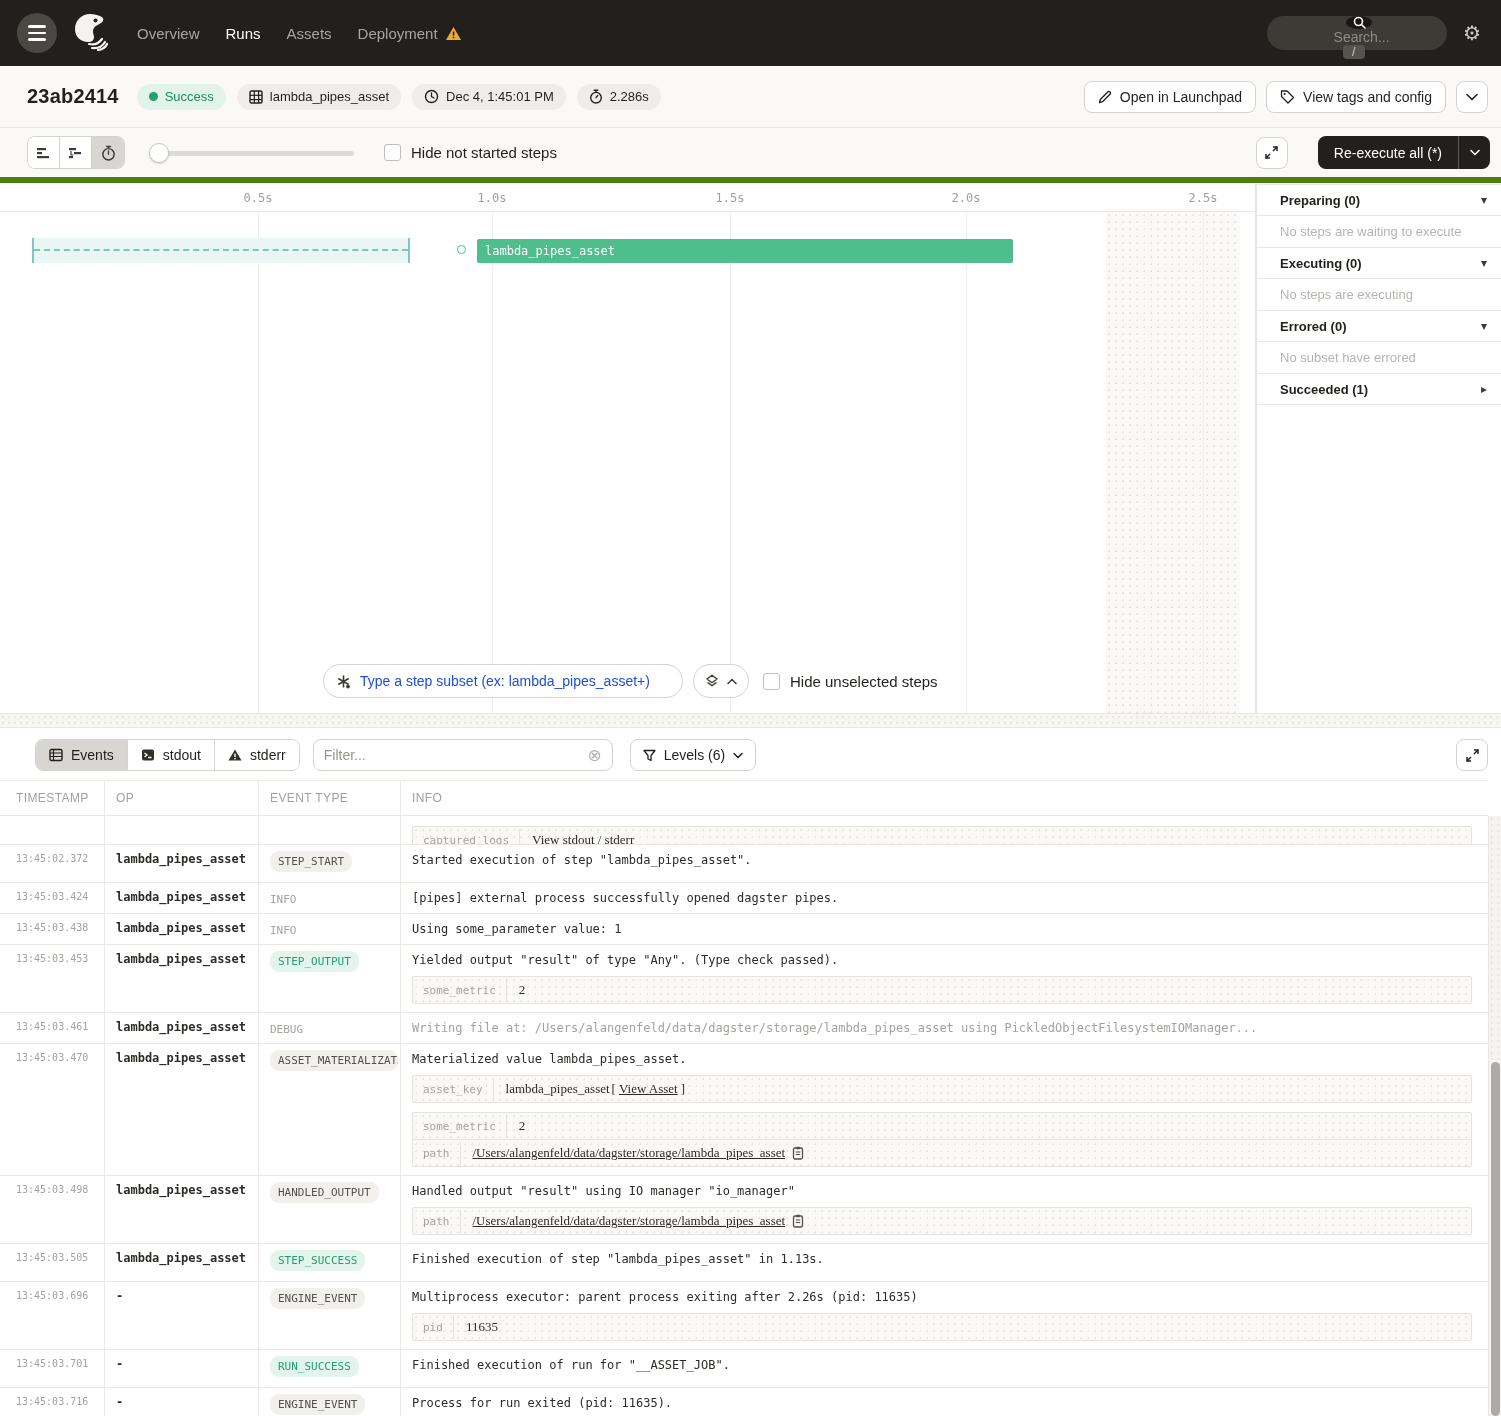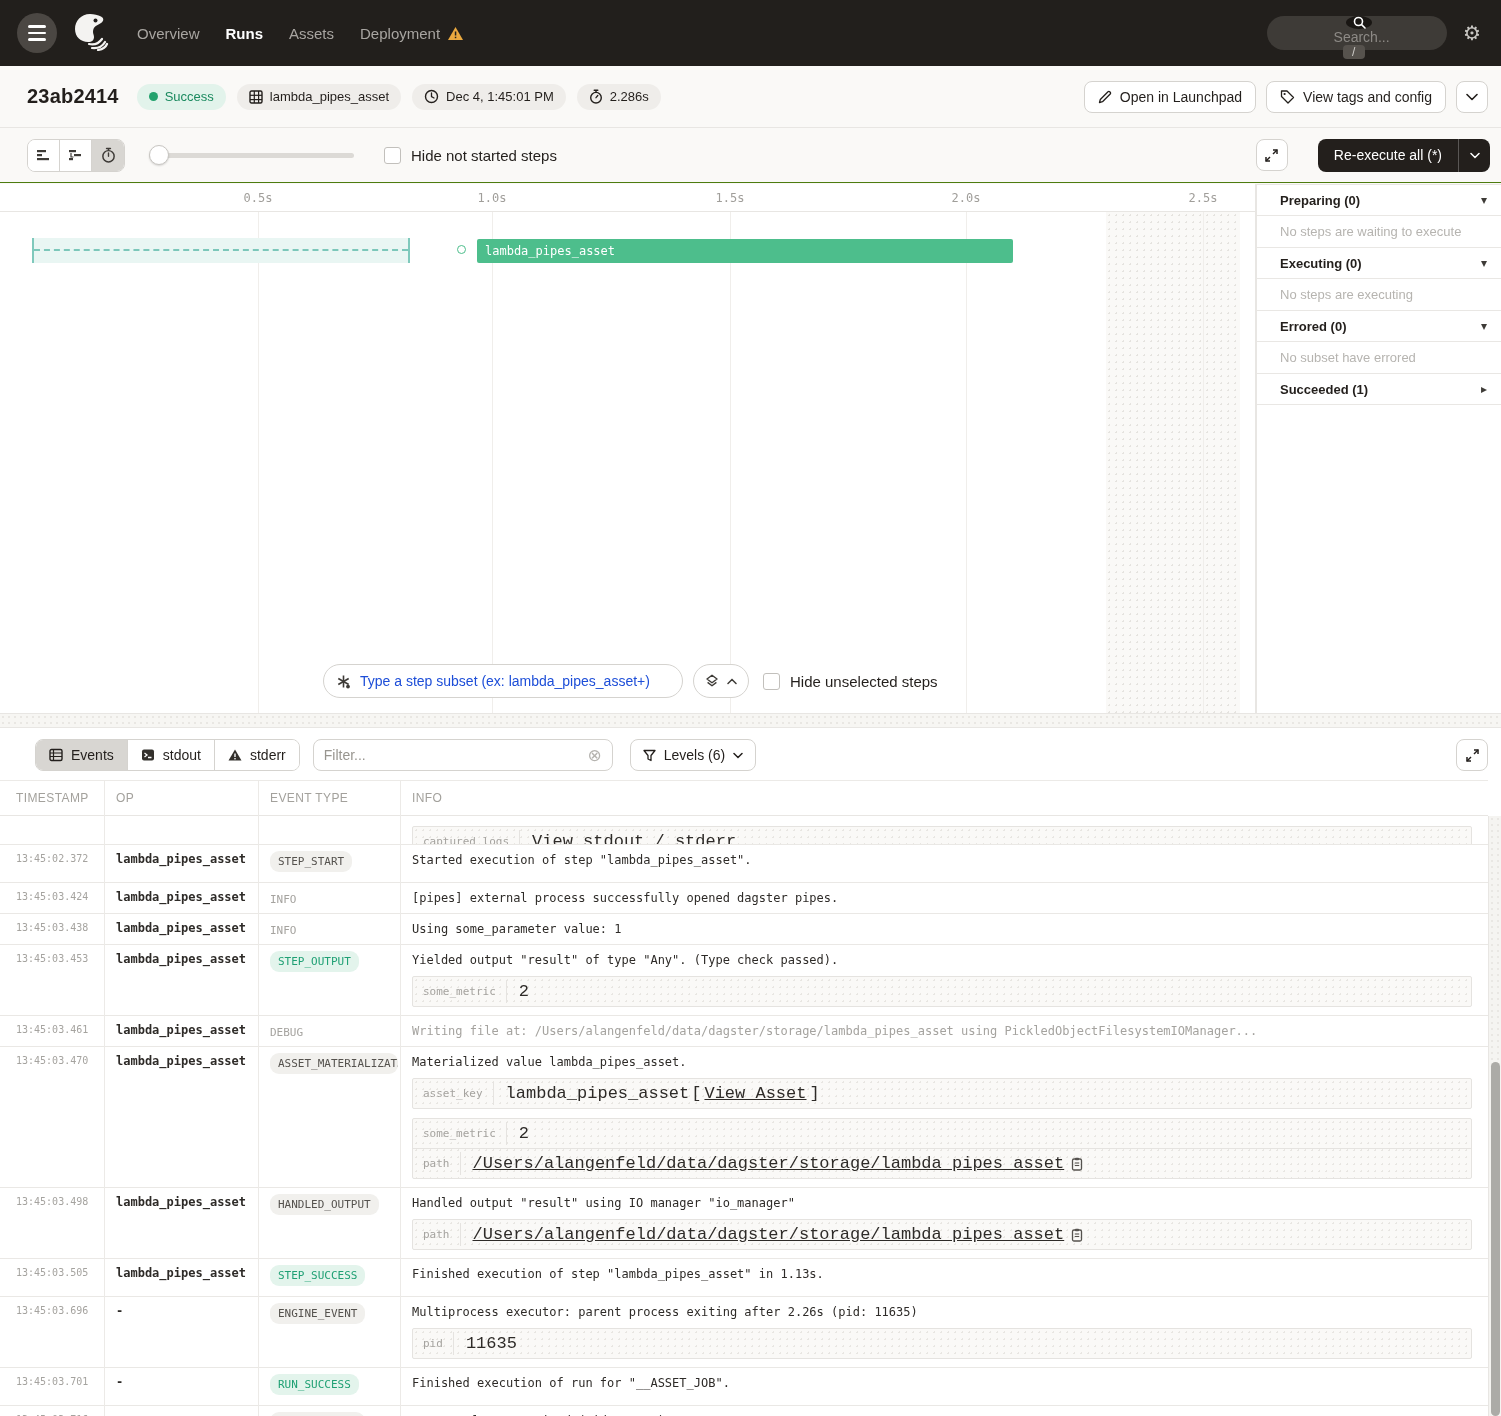--- a/index.html
+++ b/index.html
@@ -8,42 +8,42 @@
   .mono { font-family:"DejaVu Sans Mono", monospace; }
   #root { position:relative; width:1501px; height:1416px; background:#FAF9F7; }
 
   
   #topnav { position:absolute; top:0; left:0; width:1501px; height:66px; background:#221F1C; display:flex; align-items:center; }
   .hamburger { width:40px; height:40px; border-radius:50%; background:#4B4743; margin-left:17px; display:flex; flex-direction:column; justify-content:center; align-items:center; gap:4px; cursor:pointer; flex:0 0 auto; }
   .hamburger span { display:block; width:18px; height:2.5px; background:#fff; border-radius:2px; }
   .logo { margin-left:14px; flex:0 0 auto; }
   #navlinks { display:flex; align-items:center; gap:26px; margin-left:28px; }
   .navitem { color:#A8A5A1; font-size:15px; cursor:pointer; display:flex; align-items:center; gap:7px; }
-  .navitem.active { color:#FFFFFF; font-weight:700; }
+  .navitem.active { color:#FFFFFF; font-weight:400; }
   #topnav-right { margin-left:auto; display:flex; align-items:center; gap:16px; margin-right:20px; }
   .search-pill { width:180px; height:34px; background:#3E3B37; border-radius:17px; display:flex; align-items:center; cursor:text;flex-direction:column; }
   .search-circle { width:26px; height:26px; border-radius:50%; background:#191613; margin-left:4px; display:flex; align-items:center; justify-content:center; }
   .search-text { color:#8D8A86; font-size:14px; margin-left:9px; flex:1; }
   .slash-key { width:22px; height:22px; background:#56524D; border-radius:4px; color:#CFCDC9; font-size:12px; display:flex; align-items:center; justify-content:center; margin-right:7px; }
   .gear { color:#C9C7C3; font-size:20px; cursor:pointer; line-height:1; }
 
   
   #runheader { position:absolute; top:66px; left:0; width:1501px; height:62px; background:#FAF9F7; border-bottom:1px solid #E8E6E3; display:flex; align-items:center; }
   #run-id { font-size:20px; font-weight:700; margin-left:27px; letter-spacing:0.2px; }
   .pill { height:26px; border-radius:13px; display:flex; align-items:center; padding:0 12px; font-size:13px; gap:7px; }
   .pill.success { background:#E2F3EB; color:#1B8A5F; margin-left:18px; }
   .dot { width:9px; height:9px; border-radius:50%; background:#23A26D; }
   .chip { height:26px; border-radius:13px; background:#EFEDEA; display:flex; align-items:center; padding:0 12px; font-size:13px; gap:7px; margin-left:11px; color:#231F1C; }
   .chip svg { flex:0 0 auto; }
   #runheader-right { margin-left:auto; display:flex; align-items:center; gap:10px; margin-right:13px; }
   .btn { height:32px; background:#fff; border:1px solid #D5D3CF; border-radius:8px; display:flex; align-items:center; padding:0 13px; font-size:14px; gap:8px; cursor:pointer; color:#231F1C; }
   .btn.icon-only { width:32px; padding:0; justify-content:center; }
 
   
-  #gtoolbar { position:absolute; top:128px; left:0; width:1501px; height:55px; border-bottom:1px solid #4d7c0f; display:flex; align-items:center; }
+  #gtoolbar { position:absolute; top:128px; left:0; width:1501px; height:55px; border-bottom:6px solid #4d7c0f; display:flex; align-items:center; }
   .seg-group { display:flex; margin-left:27px; border:1px solid #D5D3CF; border-radius:8px; overflow:hidden; background:#fff; height:33px; }
   .seg-btn { width:32px; display:flex; align-items:center; justify-content:center; cursor:pointer; border-right:1px solid #D5D3CF; background:#fff; color:#3E3B37; }
   .seg-btn:last-child { border-right:none; }
   .seg-btn.active { background:#D8D6D2; }
   .slider { margin-left:24px; width:205px; height:20px; position:relative; cursor:pointer; }
   .slider .track { position:absolute; left:0; right:0; top:8px; height:5px; border-radius:3px; background:#DCDAD6; }
   .slider .knob { position:absolute; left:0; top:0; width:20px; height:20px; border-radius:50%; background:#fff; border:1px solid #C8C6C2; box-shadow:0 1px 2px rgba(0,0,0,.15); }
   .checkbox { width:17px; height:17px; border:1px solid #C2C0BC; border-radius:3px; background:#fff; cursor:pointer; flex:0 0 auto; }
   .check-row { display:flex; align-items:center; gap:10px; font-size:15px; }
   #hide-not-started { margin-left:30px; }
@@ -106,21 +106,21 @@
   .c-info { padding:8px 16px 8px 12px; font-size:12px; color:#2E2B28; }
   .c-info.muted { color:#A5A39F; }
   .badge { display:inline-block; font-family:"DejaVu Sans Mono", monospace; font-size:11px; padding:4px 8px; border-radius:9px; max-width:128px; overflow:hidden; white-space:nowrap; }
   .badge.gray { background:#F1F0ED; color:#55524E; }
   .badge.green { background:#E3F4EC; color:#1FA074; }
   .type-plain { font-family:"DejaVu Sans Mono", monospace; font-size:11px; color:#A5A39F; padding-top:3px; display:inline-block; }
   .meta-box { border:1px solid #E5E3E0; border-radius:2px; margin-top:9px; background-image:radial-gradient(circle, #E8E6E2 1px, transparent 1px); background-size:7px 7px; background-color:#FAF9F7; }
   .meta-row { display:flex; align-items:center; min-height:26px; border-bottom:1px solid #E5E3E0; }
   .meta-row:last-child { border-bottom:none; }
   .meta-key { font-family:"DejaVu Sans Mono", monospace; font-size:11px; color:#A5A39F; padding:5px 10px; border-right:1px solid #E5E3E0; white-space:nowrap; }
-  .meta-val { font-family:Liberation Mono, monospace; font-size:17px; color:#2E2B28; padding:5px 12px; display:flex; align-items:center; gap:7px; }
+  .meta-val { font-family:Liberation Serif, serif; font-size:13px; color:#2E2B28; padding:5px 12px; display:flex; align-items:center; gap:7px; }
   .meta-link { text-decoration:underline; cursor:pointer; color:#2E2B28; }
   .copy-icon { cursor:pointer; color:#55524E; display:inline-flex; }
   #escrollbar { position:absolute; top:88px; right:0; width:13px; bottom:0; background:#F5F4F1; border-left:1px solid #E8E6E3; background-image:radial-gradient(circle, #E9E7E3 1px, transparent 1px); background-size:6px 6px; }
   #escroll-thumb { position:absolute; top:246px; left:2px; width:9px; bottom:0; background:#ACABA7; border-radius:5px; }
 </style>
 </head>
 <body>
 
 <div id="root">
 

